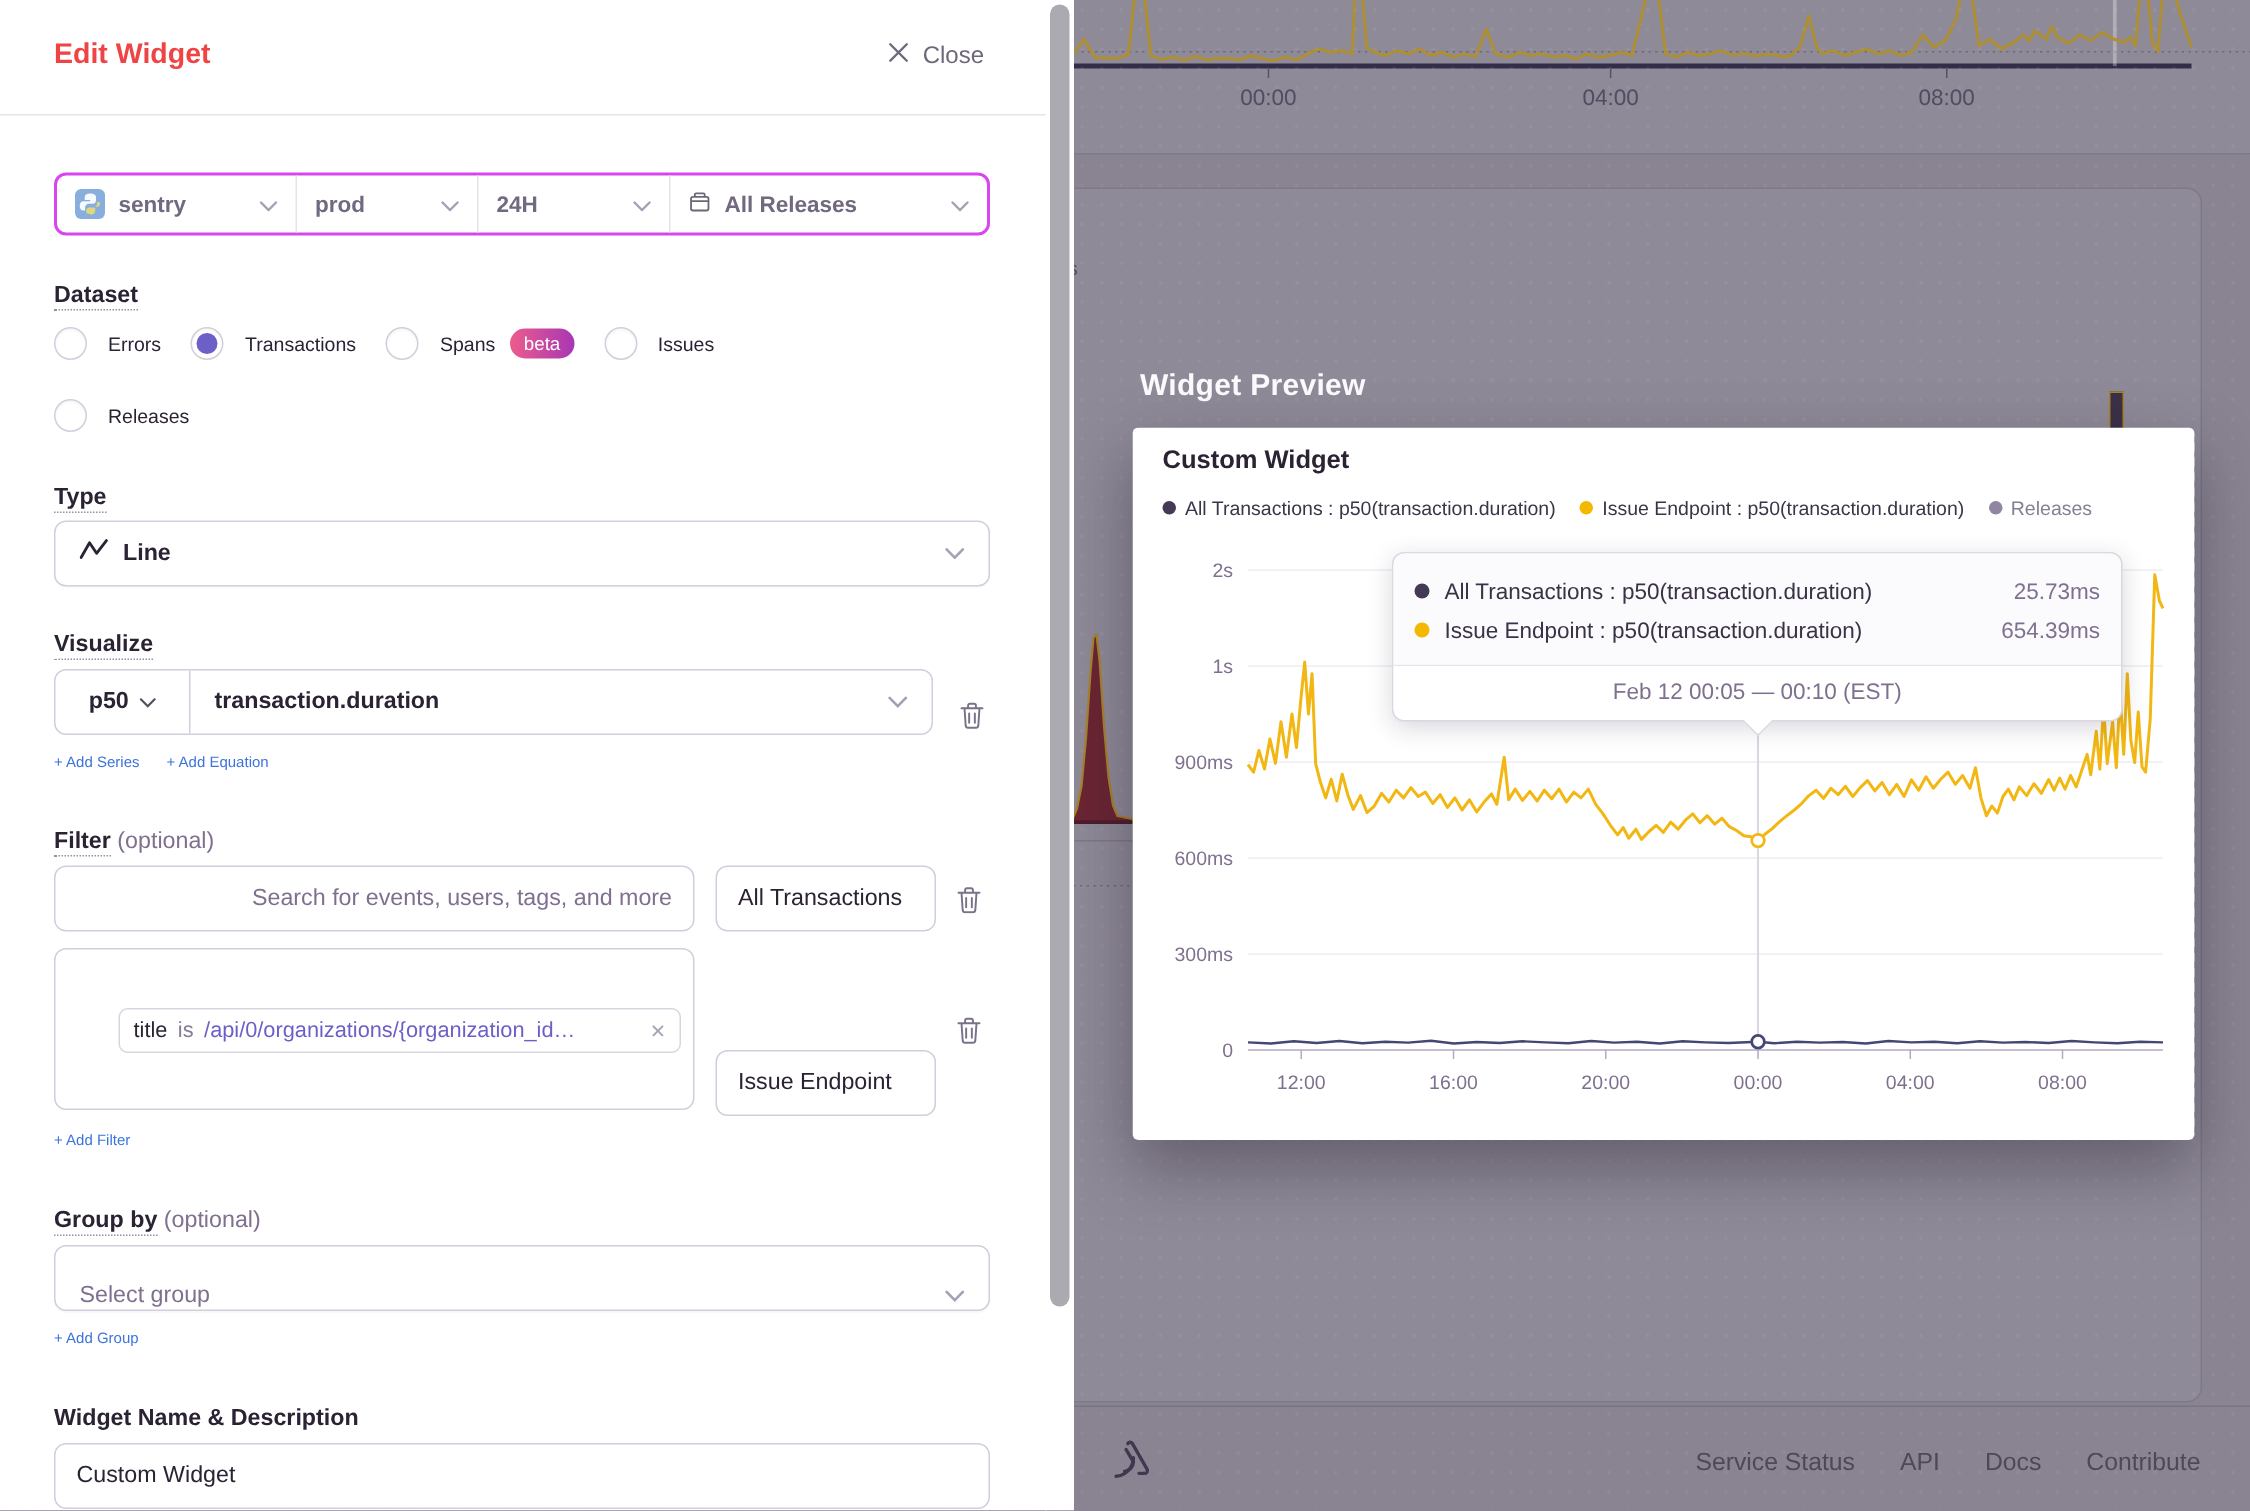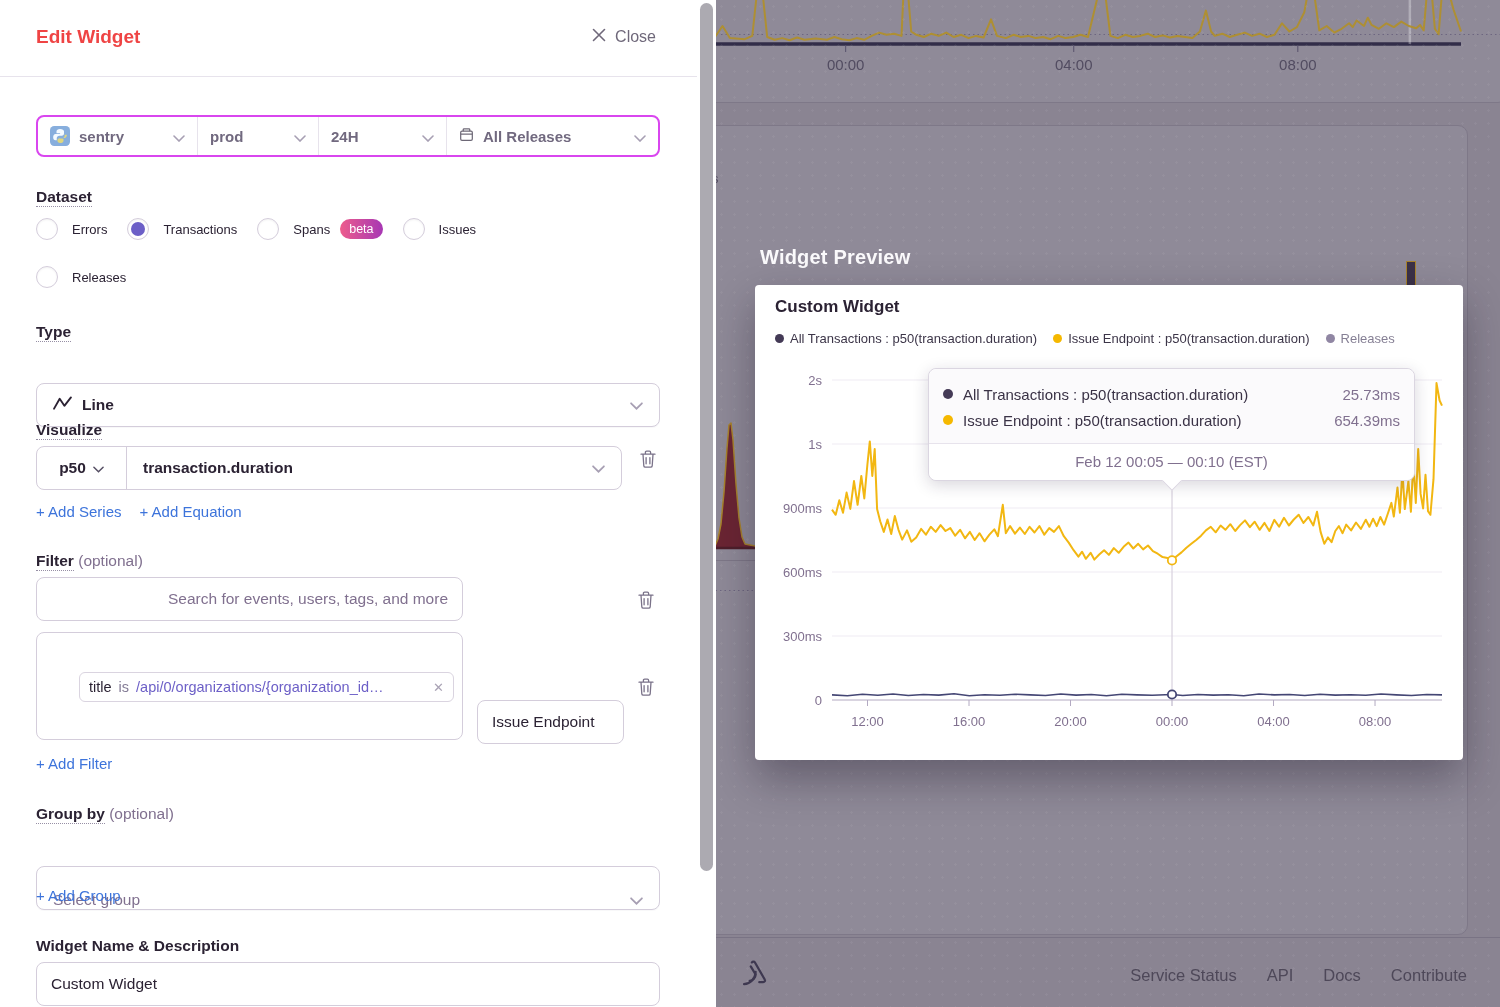--- a/index.html
+++ b/index.html
@@ -69,21 +69,21 @@
   #modal-header { position:absolute; left:0; top:0; width:100%; height:77px;
      border-bottom:1px solid #E7E3EC; }
   #modal-title { position:absolute; left:36px; top:26px; font-size:19px; font-weight:700; color:#ef4444; }
   #close-btn { position:absolute; right:42px; top:28px; display:flex; align-items:center; gap:9px;
      color:#6F687A; font-size:16px; cursor:pointer; background:none; border:none;
      font-family:inherit; }
 
   .sec-label { position:absolute; left:36px; font-size:15.5px; font-weight:700; color:#2B2233; }
   .dotted-u { border-bottom:1px dotted #978FA5; padding-bottom:1px; }
   .optional { font-weight:400; color:#80708F; }
-  .blue-link { color:#3D74DB; font-size:15px; font-weight:500; cursor:pointer; text-decoration:none; }
+  .blue-link { color:#3D74DB; font-size:10px; font-weight:500; cursor:pointer; text-decoration:none; }
 
   
   #page-filter-bar { position:absolute; left:36px; top:115px; width:624px; height:42px;
      border:2px solid #d946ef; border-radius:8px; display:flex; align-items:stretch; }
   .pf-seg { display:flex; align-items:center; padding:0 12px; gap:9px;
      border-right:1px solid #E7E3EC; color:#71697F; font-weight:600; font-size:15px; cursor:pointer; }
   .pf-seg:last-child { border-right:none; flex:1; }
   .pf-seg .spacer { flex:1; }
   #pf-seg-project { width:160px; } #pf-seg-env { width:121px; } #pf-seg-date { width:128px; }
 
@@ -95,27 +95,27 @@
      box-shadow:inset 0 1px 2px rgba(0,0,0,.05); position:relative; flex:none; }
   .radio.checked::after { content:""; position:absolute; left:3px; top:3px; width:14px; height:14px;
      border-radius:50%; background:#6C5FC7; }
   .radio-label { font-size:13px; color:#2B2233; }
   .beta-badge { margin-left:-4px; height:20px; padding:0 9px; border-radius:10px; color:#fff;
      font-size:12.5px; line-height:20px; background:linear-gradient(90deg,#ED5C8C,#A737B4); }
 
   
   .select-box { position:absolute; left:36px; width:624px; height:44px; border:1px solid #D4CDDB;
      border-radius:8px; background:#fff; display:flex; align-items:center; padding:0 16px; gap:10px;
-     cursor:pointer; box-shadow:0 1px 1px rgba(40,30,60,.03);margin-top:36px; }
+     cursor:pointer; box-shadow:0 1px 1px rgba(40,30,60,.03); }
   .select-value { font-size:15.5px; font-weight:600; color:#2B2233; }
   .select-placeholder { font-size:15.5px; color:#80708F; }
   .chev-right { margin-left:auto; }
 
   
-  #visualize-row { position:absolute; left:36px; top:446px; width:624px; height:44px; display:flex; align-items:flex-start; }
+  #visualize-row { position:absolute; left:36px; top:446px; width:624px; height:44px; display:flex; align-items:flex-end; }
   #visualize-field { flex:1; height:44px; border:1px solid #D4CDDB; border-radius:8px; display:flex; align-items:stretch; background:#fff; }
   #agg-section { width:90px; display:flex; align-items:center; justify-content:center; gap:7px;
      border-right:1px solid #D4CDDB; cursor:pointer; }
   #field-section { flex:1; display:flex; align-items:center; padding:0 16px; cursor:pointer; }
   .icon-btn { background:none; border:none; cursor:pointer; padding:4px; display:flex; align-items:center; }
   #visualize-trash { margin-left:14px; }
 
   #add-links { position:absolute; left:36px; top:503px; display:flex; gap:18px; }
 
   
@@ -389,20 +389,21 @@
   </div>
   <div id="add-links">
     <a class="blue-link">+ Add Series</a>
     <a class="blue-link">+ Add Equation</a>
   </div>
 
   <div class="sec-label" style="top:552px">
     <span class="dotted-u">Filter</span>&nbsp;<span class="optional">(optional)</span>
   </div>
   <input class="text-input" id="filter-row1-search" placeholder="Search for events, users, tags, and more" style="">
+  <input class="text-input" id="filter-row1-alias" value="All Transactions" style="">
   <button class="icon-btn" id="filter-row1-trash">
     <svg width="16" height="18" viewBox="0 0 16 18">
         <path d="M1 4.2h14 M5.4 4.2V2.4c0-.7.5-1.2 1.2-1.2h2.8c.7 0 1.2.5 1.2 1.2v1.8 M3 4.2l.8 11.6c.1.8.7 1.4 1.5 1.4h5.4c.8 0 1.4-.6 1.5-1.4L13 4.2 M6.1 7.6v6.2 M9.9 7.6v6.2" stroke="#7A7289" fill="none" stroke-width="1.3" stroke-linecap="round"></path>
       </svg>
   </button>
 
   <div id="filter-row2-box">
     <div id="filter-token">
       <span class="tok-key">title</span>
       <span class="tok-op">is</span>

